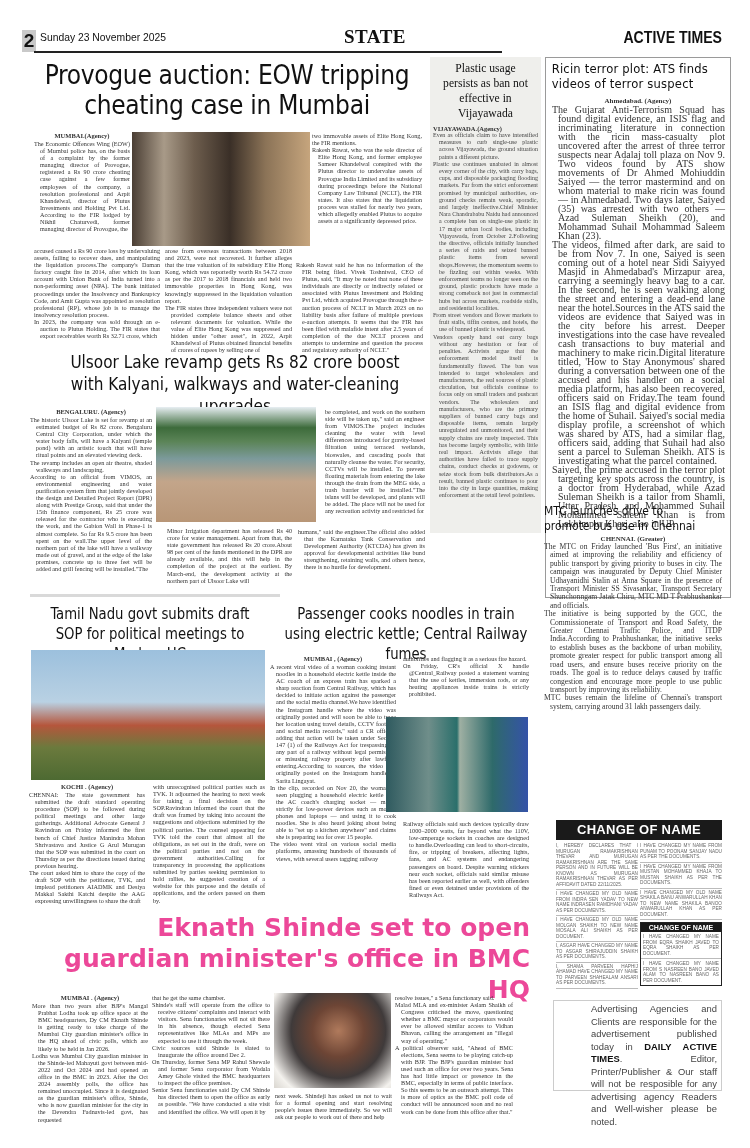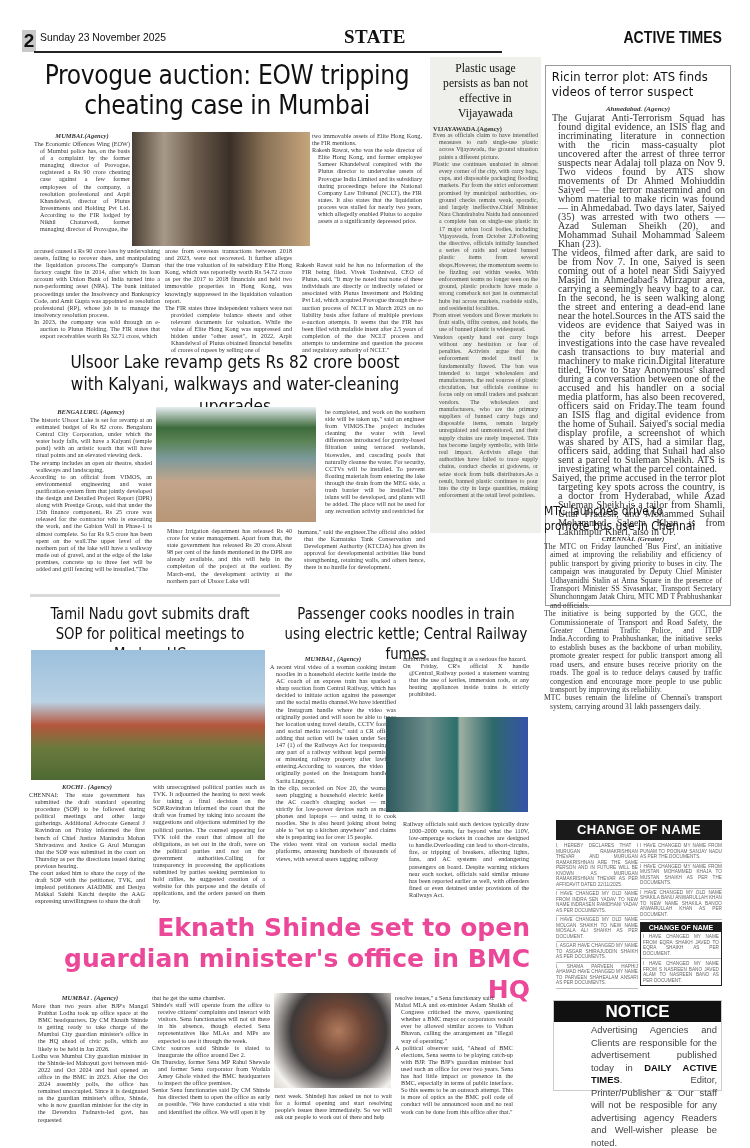--- a/index.html
+++ b/index.html
@@ -1,36 +1,36 @@
 <!DOCTYPE html>
 <html><head>
 <meta charset="utf-8">
 <style>
   * { box-sizing: border-box; margin: 0; padding: 0; }
   body { width: 750px; height: 1148px; background: #ffffff; font-family: "Liberation Serif", serif; color: #222; position: relative; overflow: hidden; }
   .abs { position: absolute; }
   .body-text { font-family: "Liberation Serif", serif; font-size: 6.2px; line-height: 7.1px; text-align: justify; color: #333; }
   .body-text p { text-indent: 0; padding-left: 6px; text-indent: -6px; }
-  .dateline { text-align: center; font-weight: bold; font-size: 6.5px; line-height: 8px; color: #333; font-style: italic; }
+  .dateline { text-align: center; font-weight: bold; font-size: 6.5px; line-height: 8px; color: #333; }
   .cond-head { font-family: "DejaVu Sans", sans-serif; font-stretch: condensed; color: #111; text-align: center; }
   
   .page-num { left: 22px; top: 30px; width: 14px; height: 22px; background: #c9c9c9; font-family: "Liberation Sans", sans-serif; font-weight: bold; font-size: 19px; line-height: 22px; text-align: center; color: #111; }
   .date-text { left: 40px; top: 31px; font-family: "Liberation Sans", sans-serif; font-size: 11.5px; color: #111; transform: scaleX(0.9); transform-origin: left; }
   .section { left: 300px; top: 26px; width: 150px; text-align: center; font-family: "Liberation Serif", serif; font-weight: bold; font-size: 19px; letter-spacing: 0.5px; color: #111; }
   .masthead { right: 28px; top: 29px; font-family: "Liberation Sans", sans-serif; font-weight: bold; font-size: 16px; color: #111; transform: scaleX(0.88); transform-origin: right; }
   
   .img { overflow: hidden; }
   .img-police { left: 132px; top: 132px; width: 178px; height: 114px; background: linear-gradient(90deg,#4a3e34 0%,#a89a88 18%,#6d5d4d 35%,#3a2f27 55%,#8b7357 75%,#c6a57d 100%); }
   .img-lake { left: 156px; top: 407px; width: 160px; height: 115px; background: linear-gradient(180deg,#e7eef2 0%,#3d6b3b 18%,#5b8457 30%,#7c9a9b 45%,#c3a58a 65%,#b89677 100%); }
   .img-court { left: 31px; top: 650px; width: 234px; height: 130px; background: linear-gradient(180deg,#9cc0dd 0%,#b9d1e3 40%,#b5563c 58%,#6b7a3d 75%,#4d6a32 100%); }
   .img-train { left: 386px; top: 717px; width: 142px; height: 95px; background: linear-gradient(90deg,#2f5a5f 0%,#6f8e8a 30%,#2a6f6b 50%,#9fb0a3 52%,#2e6a6a 75%,#3553a8 100%); }
   .img-shinde { left: 274px; top: 993px; width: 117px; height: 95px; background: radial-gradient(circle at 55% 40%,#b07a5c 0%,#6d4535 30%,#3f3a3a 55%,#f4f2ee 85%,#d9d6d0 100%); }
   
   .plastic-box { left: 430px; top: 57px; width: 111px; height: 476px; background: #efefec; }
-  .ricin-box { left: 545px; top: 57px; width: 186px; height: 541px; border: 1px solid #9a9a9a; background: #fff; margin-top: 8px; }
+  .ricin-box { left: 545px; top: 57px; width: 186px; height: 541px; border: 1px solid #9a9a9a; background: #fff; }
   .con-head { left: 556px; top: 820px; width: 166px; height: 20px; background: #1a1a1a; color: #fff; text-align: center; font-family: "Liberation Sans", sans-serif; font-weight: bold; font-size: 13px; line-height: 20px; letter-spacing: 0.3px; }
   .con-col { font-family: "Liberation Sans", sans-serif; font-size: 4.7px; line-height: 5.5px; color: #666; text-transform: uppercase; text-align: justify; }
   .con-entry { border-bottom: 1px solid #bbb; padding: 1px 0 2px 0; }
   .con-inner { border: 1px solid #222; }
   .con-inner-head { background: #1a1a1a; color: #fff; text-align: center; font-family: "Liberation Sans", sans-serif; font-weight: bold; font-size: 7px; line-height: 9px; }
   .notice-box { left: 553px; top: 1000px; width: 169px; height: 91px; border: 1px solid #ccc; }
   .notice-head { background: #111; color: #fff; text-align: center; font-family: "Liberation Sans", sans-serif; font-weight: bold; font-size: 17px; line-height: 21px; transform: scaleX(1); }
   .notice-text { font-family: "Liberation Sans", sans-serif; font-size: 9.4px; line-height: 12.5px; color: #444; text-align: justify; padding: 2px 4px; text-align-last: left; margin-left: 33px; }
   .notice-text b { color: #111; }
 </style>
@@ -202,15 +202,14 @@
     <div class="con-entry">I HAVE CHANGED MY OLD NAME SHAKILA BANU ANWARULLAH KHAN TO NEW NAME SHAKILA BANOO ANWARULLAH KHAN AS PER DOCUMENT.</div>
     <div class="con-inner" style="margin-top:2px;">
       <div class="con-inner-head">CHANGE OF NAME</div>
       <div class="con-entry" style="padding:2px;">I HAVE CHANGED MY NAME FROM EQRA SHAIKH JAVED TO EQRA SHAIKH AS PER DOCUMENT.</div>
       <div style="padding:2px;">I HAVE CHANGED MY NAME FROM S NASREEN BANO JAVED ALAM TO NASREEN BANO AS PER DOCUMENT.</div>
     </div>
   </div>
 </div>
 
 <div class="abs notice-box">
-  <div class="notice-head">NOTICE</div>
   <div class="notice-text"><span>Advertising Agencies and Clients are responsible for the advertisement published today in </span><b>DAILY ACTIVE TIMES</b><span>. Editor, Printer/Publisher &amp; Our staff will not be resposible for any advertising agency Readers and Well-wisher please be noted.</span></div>
 </div>
 
 </body></html>

